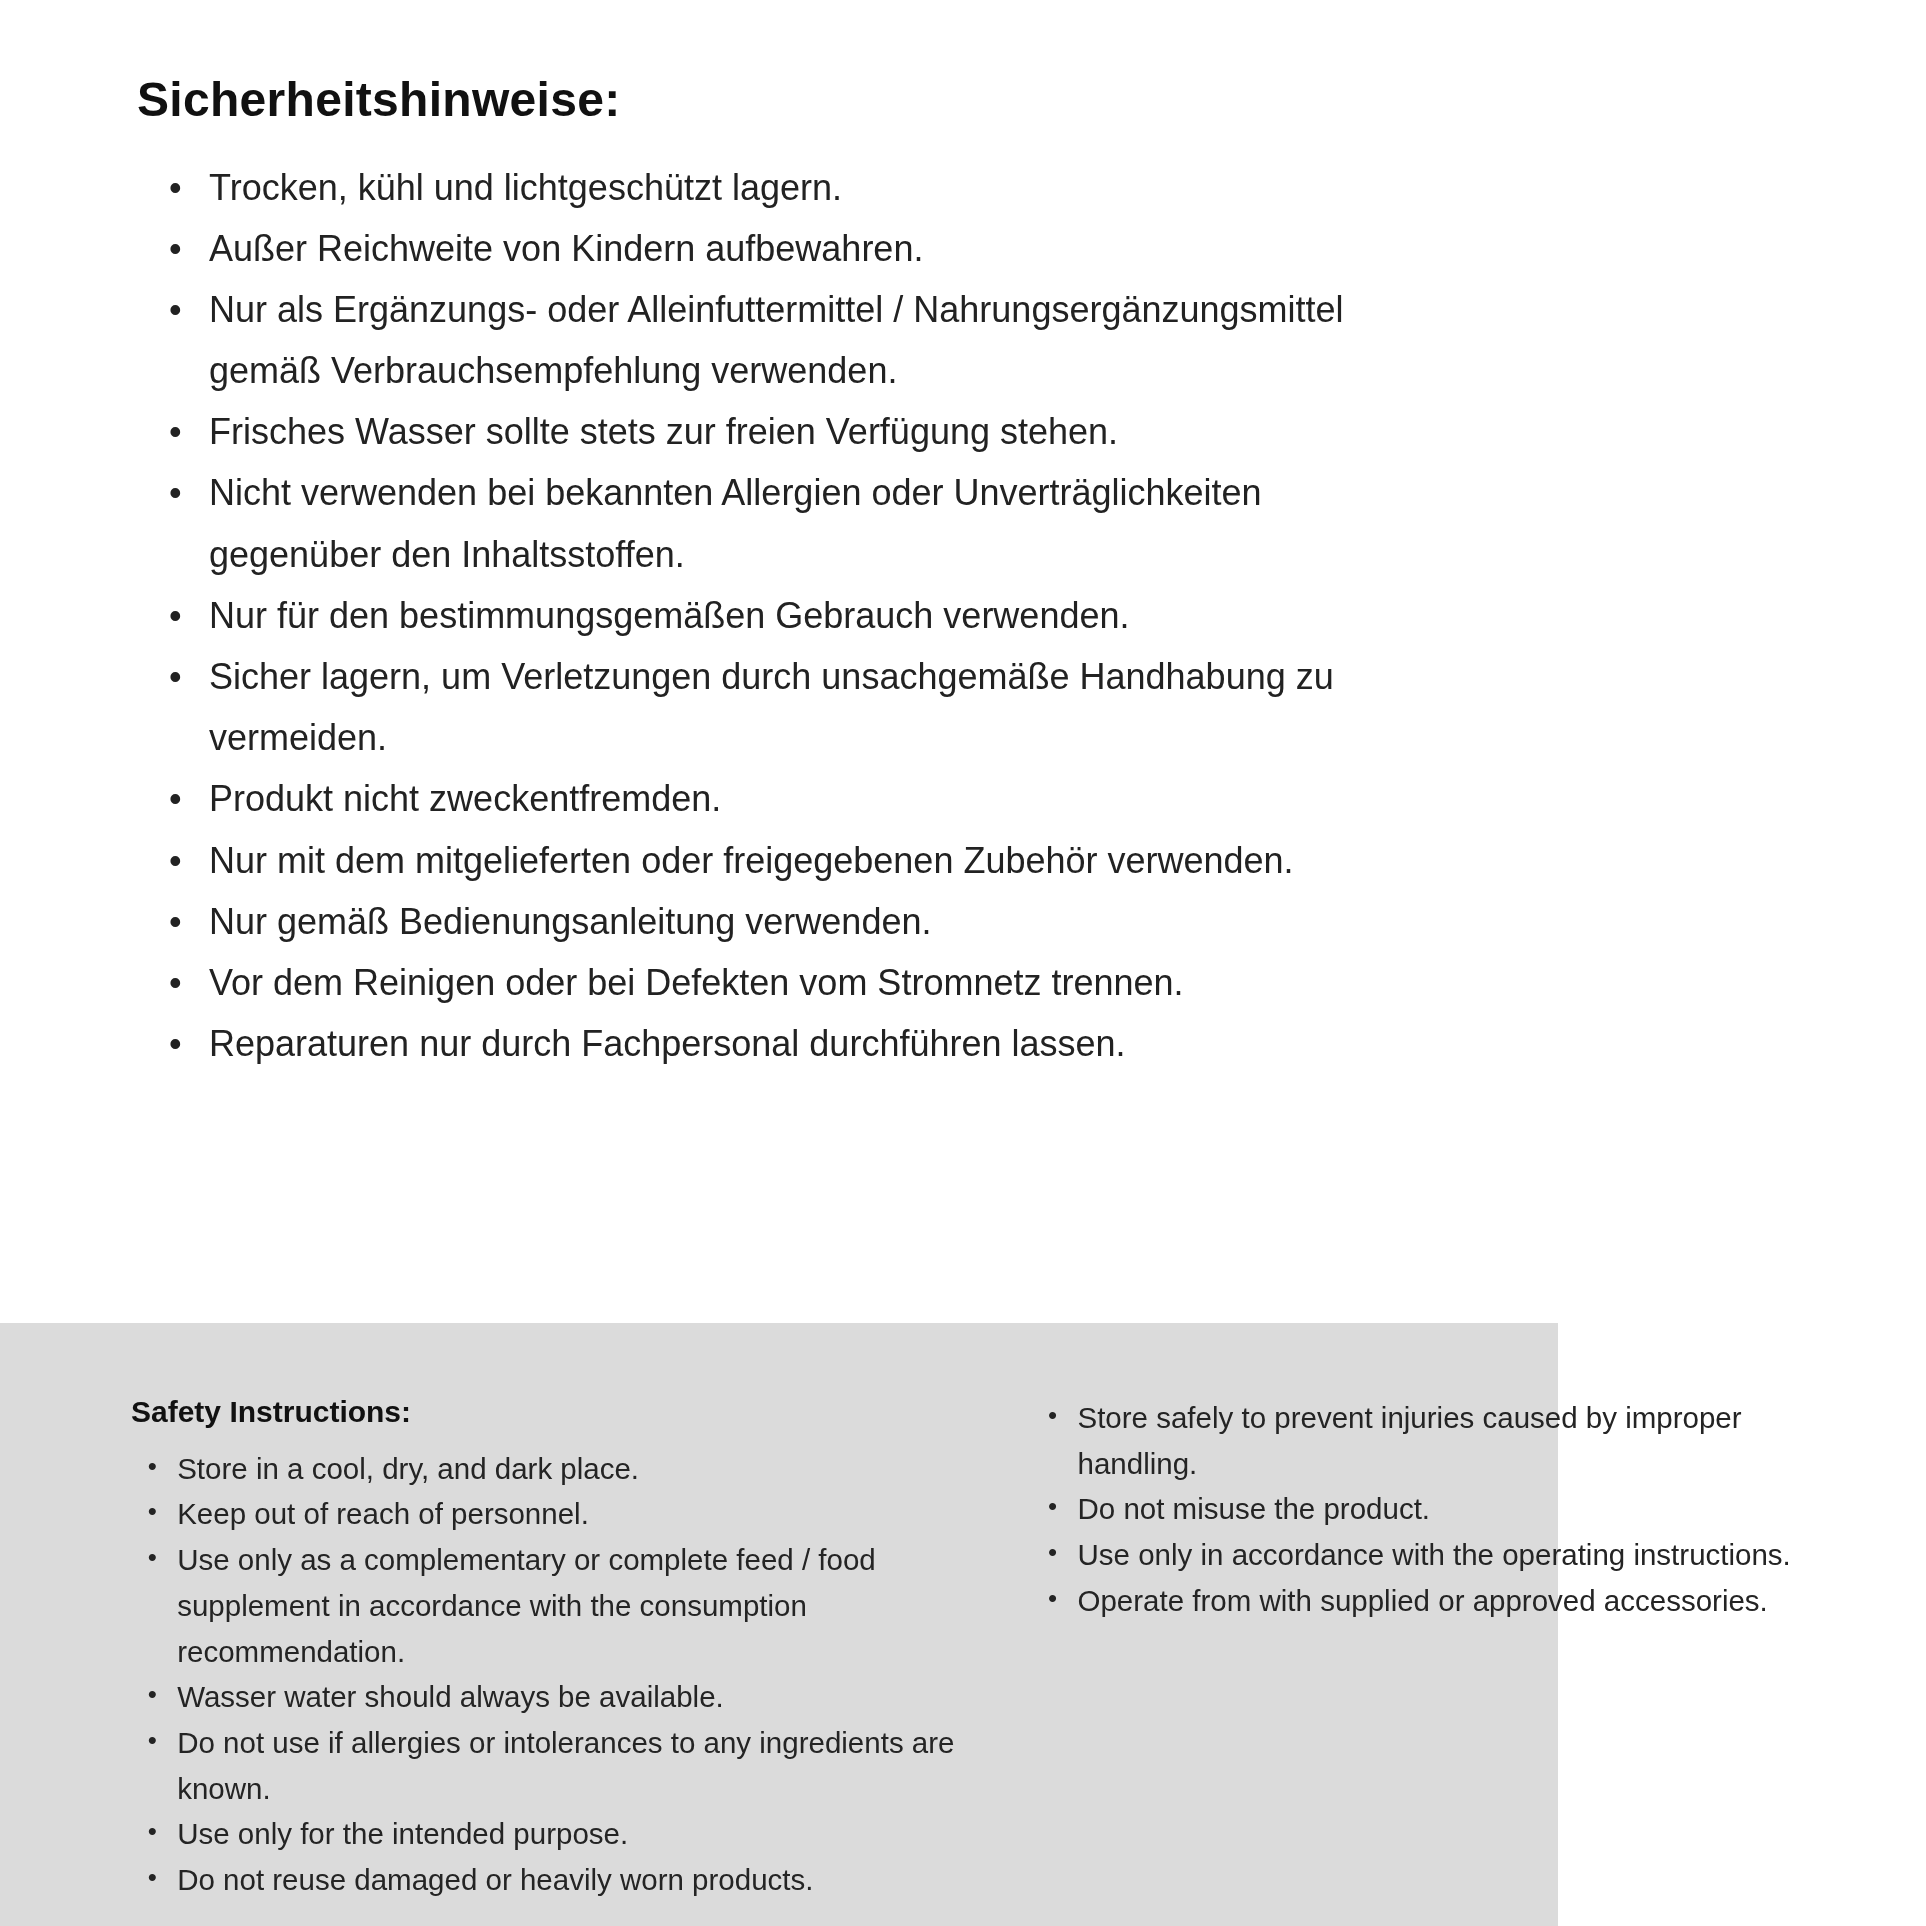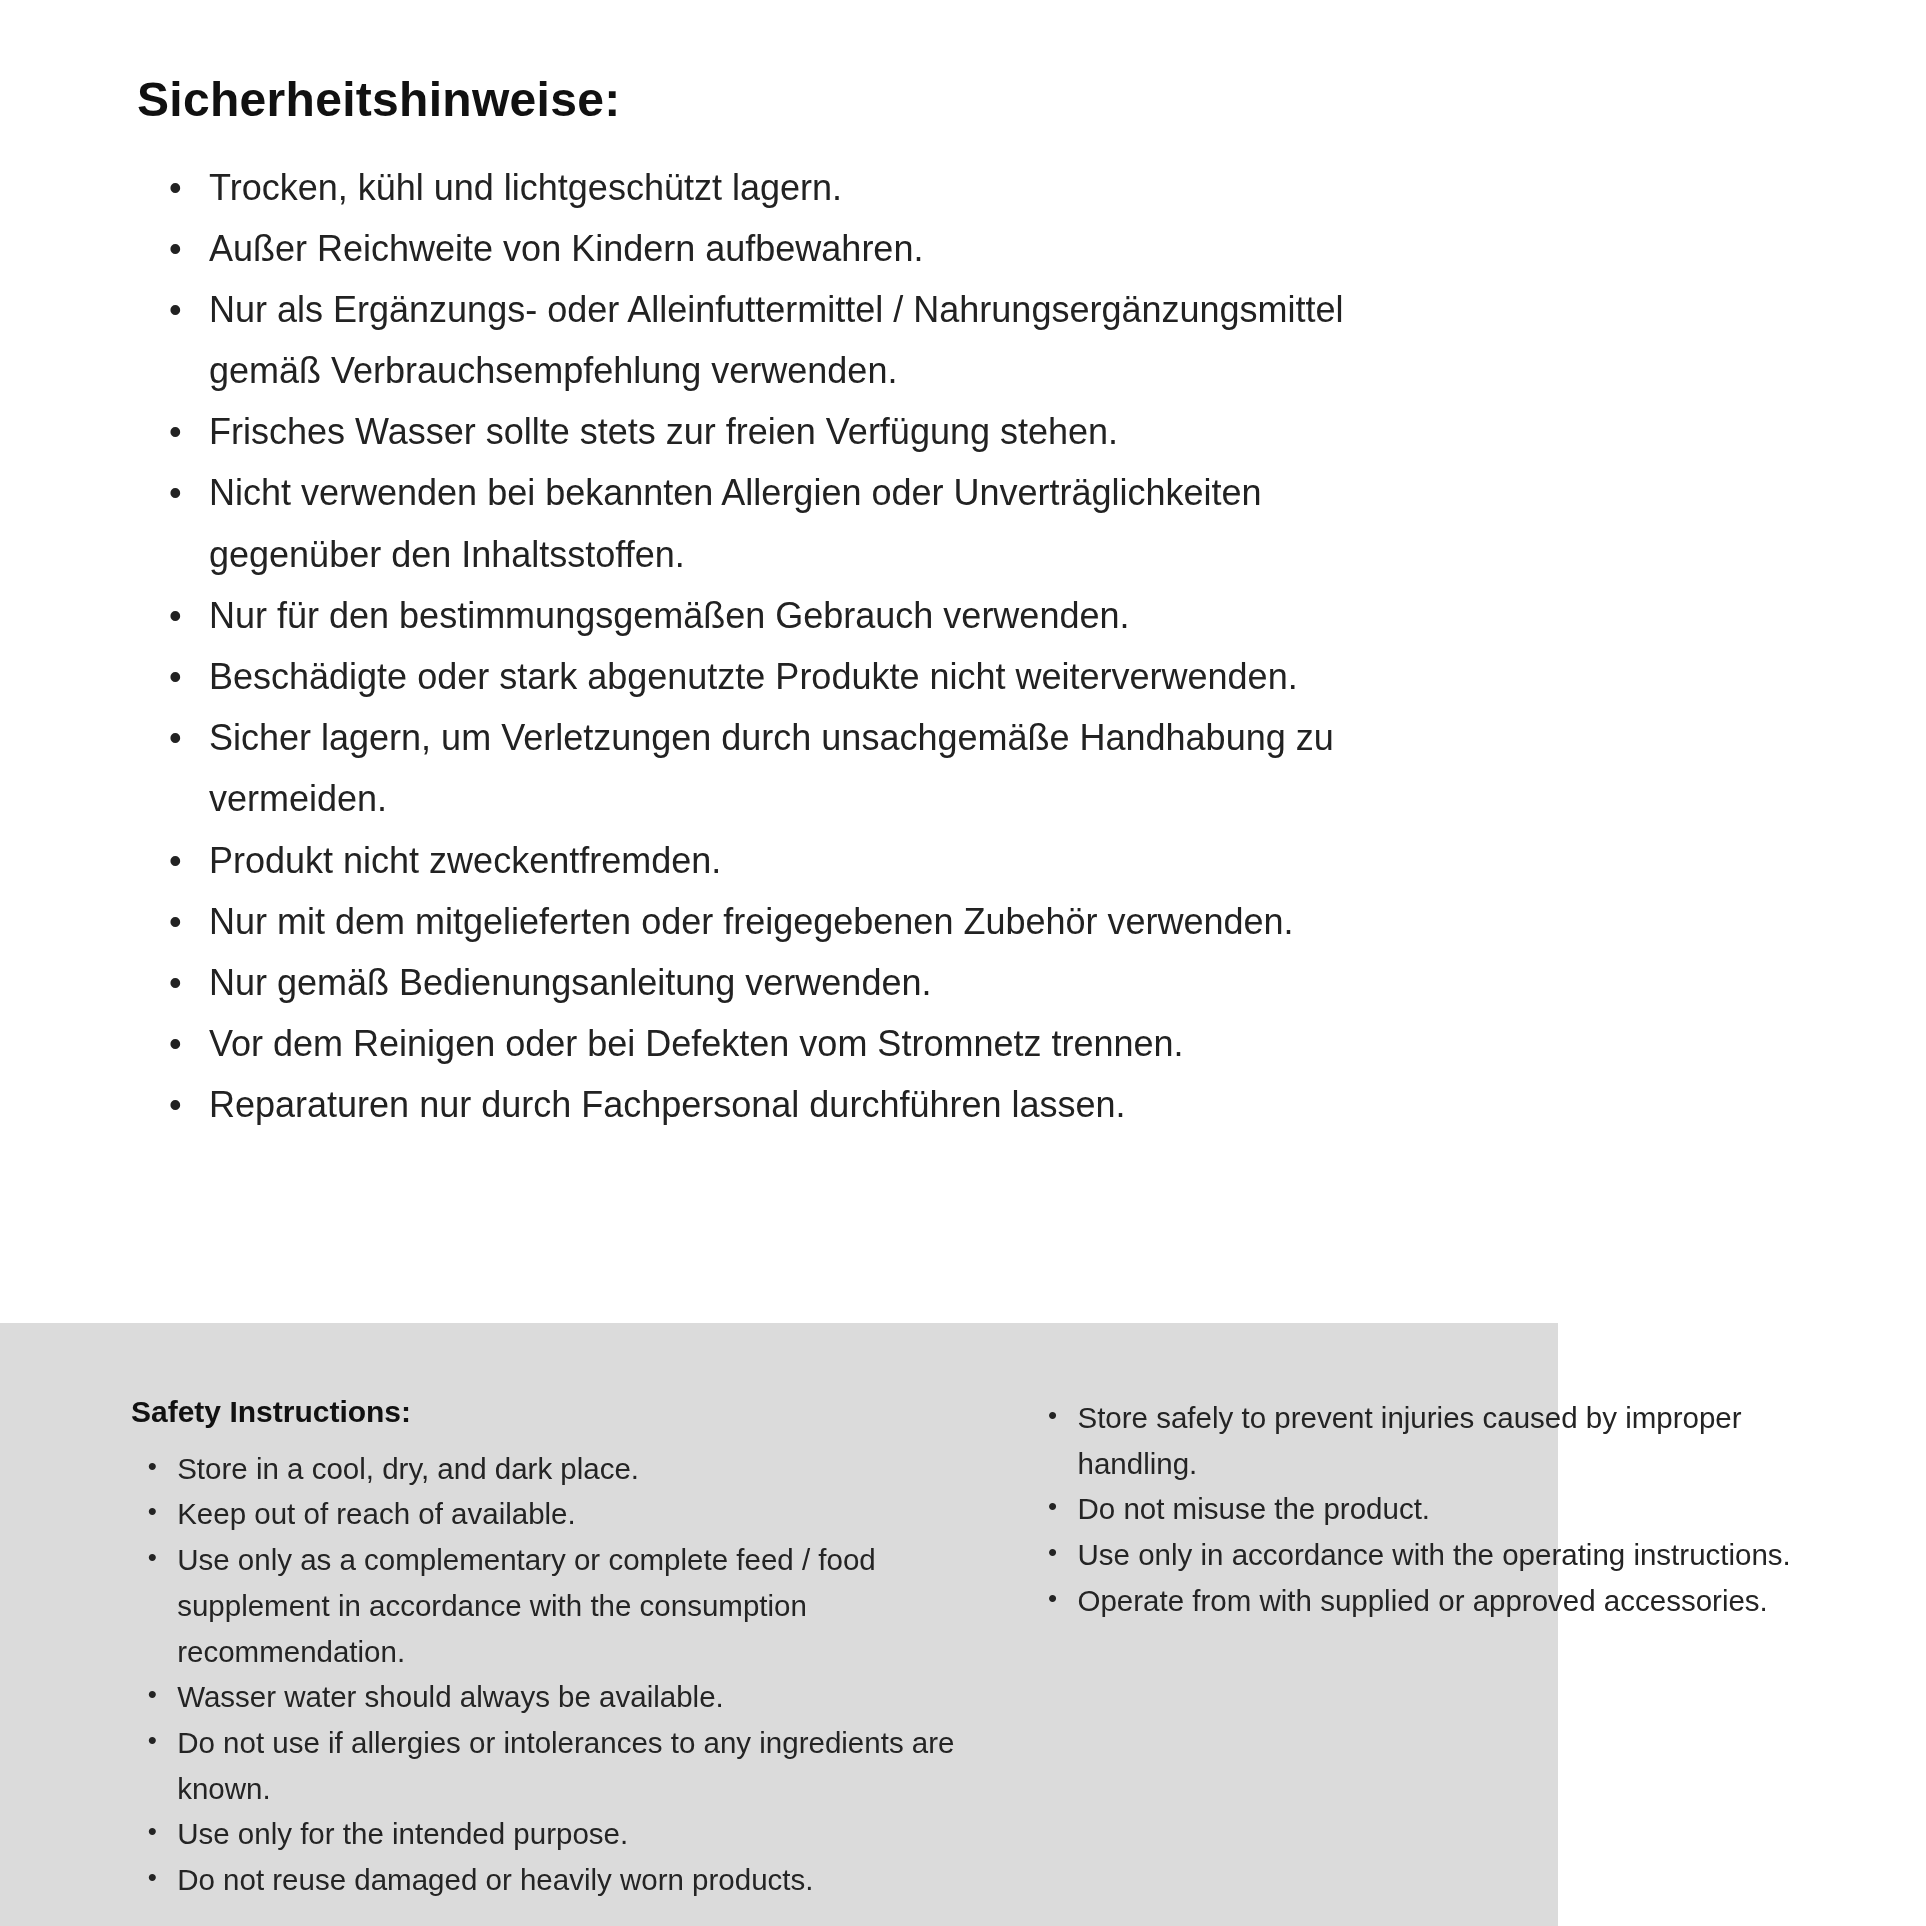--- a/index.html
+++ b/index.html
@@ -109,36 +109,35 @@
 
   <section class="german-section">
     <h1 class="german-title">Sicherheitshinweise:</h1>
     <ul class="german-list">
         <li>Trocken, kühl und lichtgeschützt lagern.</li>
         <li>Außer Reichweite von Kindern aufbewahren.</li>
         <li>Nur als Ergänzungs- oder Alleinfuttermittel / Nahrungsergänzungsmittel gemäß Verbrauchsempfehlung verwenden.</li>
         <li>Frisches Wasser sollte stets zur freien Verfügung stehen.</li>
         <li>Nicht verwenden bei bekannten Allergien oder Unverträglichkeiten gegenüber den Inhaltsstoffen.</li>
         <li>Nur für den bestimmungsgemäßen Gebrauch verwenden.</li>
-        <li>Beschädigte oder stark abgenutzte Produkte nicht weiterverwenden.</li>
         <li>Sicher lagern, um Verletzungen durch unsachgemäße Handhabung zu vermeiden.</li>
         <li>Produkt nicht zweckentfremden.</li>
         <li>Nur mit dem mitgelieferten oder freigegebenen Zubehör verwenden.</li>
         <li>Nur gemäß Bedienungsanleitung verwenden.</li>
         <li>Vor dem Reinigen oder bei Defekten vom Stromnetz trennen.</li>
         <li>Reparaturen nur durch Fachpersonal durchführen lassen.</li>
       </ul>
   </section>
 
   <section class="english-section">
     <div class="col-left">
       <h2 class="english-title">Safety Instructions:</h2>
       <ul class="english-list">
           <li>Store in a cool, dry, and dark place.</li>
-          <li>Keep out of reach of available.</li>
+          <li>Keep out of reach of personnel.</li>
           <li>Use only as a complementary or complete feed / food supplement in accordance with the consumption recommendation.</li>
           <li>Wasser water should always be available.</li>
           <li>Do not use if allergies or intolerances to any ingredients are known.</li>
           <li>Use only for the intended purpose.</li>
           <li>Do not reuse damaged or heavily worn products.</li>
         </ul>
     </div>
     <div class="col-right">
       <ul class="english-list">
           <li>Store safely to prevent injuries caused by improper handling.</li>

